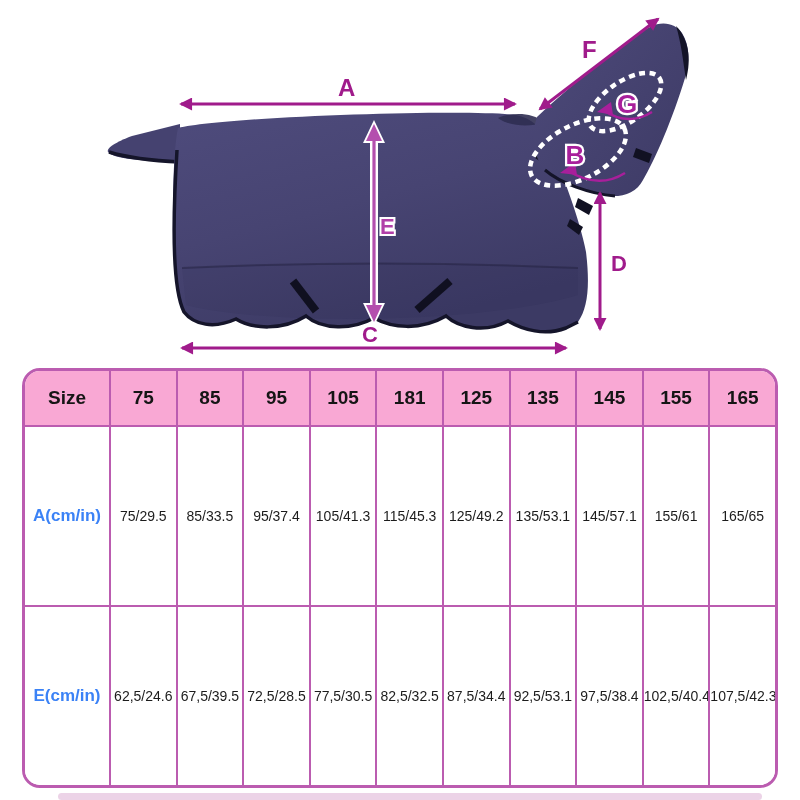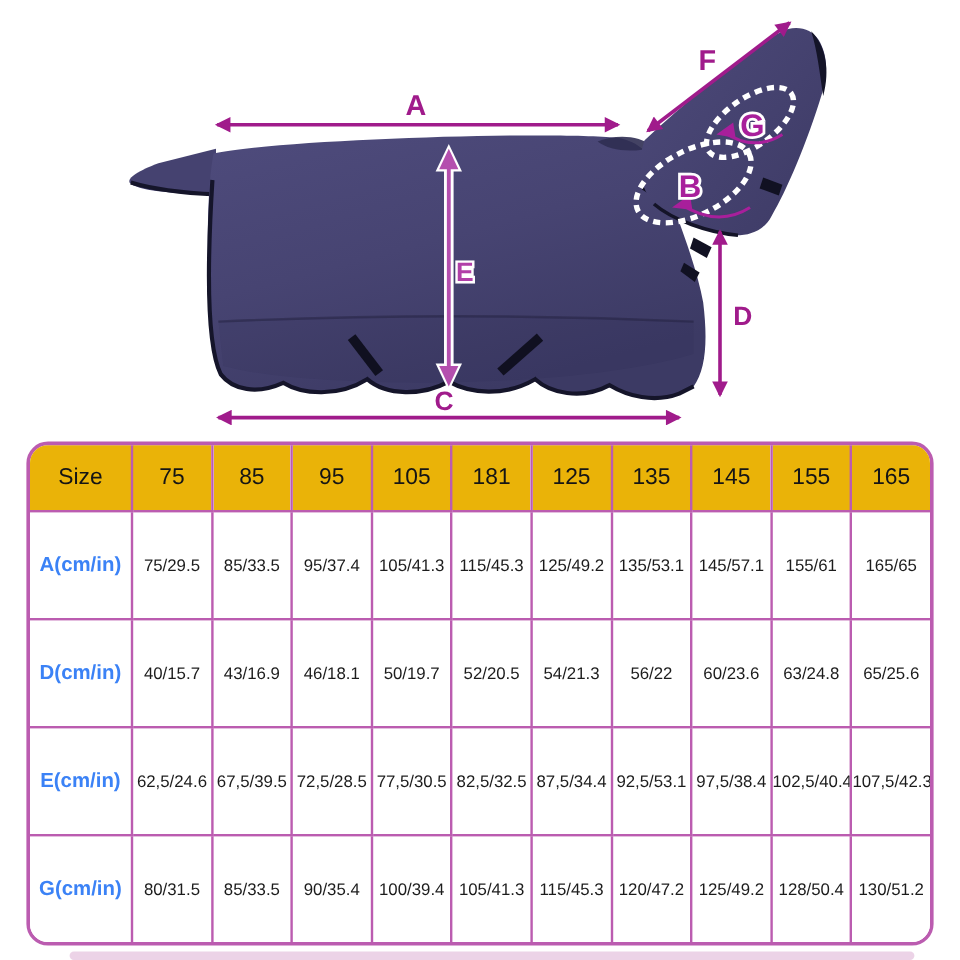--- a/index.html
+++ b/index.html
@@ -20,21 +20,21 @@
     width:calc(100% + 4px);height:calc(100% + 4px);
     border-collapse:collapse;table-layout:fixed;
   }
   .table-card col.c-size{width:86px;}
   .table-card th,.table-card td{
     border:2px solid #bb5cb0;text-align:center;vertical-align:middle;
     padding:0;white-space:nowrap;overflow:hidden;
   }
   .table-card thead tr{height:56px;}
   .table-card thead th{
-    background:#eab308;color:#151515;font-size:19px;font-weight:normal;
+    background:#f9a8d4;color:#151515;font-size:19px;font-weight:bold;
   }
   .table-card tbody tr{height:52px;}
   .table-card tbody th{
     background:#ffffff;color:#3b82f6;font-size:17px;font-weight:bold;
   }
   .table-card tbody td{
     background:#ffffff;color:#1c1c1c;font-size:14px;font-weight:normal;
   }
   .table-card tbody tr:nth-child(5) td{font-size:12.5px;letter-spacing:-0.3px;font-weight:bold;}
 
@@ -188,56 +188,30 @@
             <td>95/37.4</td>
             <td>105/41.3</td>
             <td>115/45.3</td>
             <td>125/49.2</td>
             <td>135/53.1</td>
             <td>145/57.1</td>
             <td>155/61</td>
             <td>165/65</td>
           </tr>
           <tr>
-            <th>D(cm/in)</th>
-            <td>40/15.7</td>
-            <td>43/16.9</td>
-            <td>46/18.1</td>
-            <td>50/19.7</td>
-            <td>52/20.5</td>
-            <td>54/21.3</td>
-            <td>56/22</td>
-            <td>60/23.6</td>
-            <td>63/24.8</td>
-            <td>65/25.6</td>
-          </tr>
-          <tr>
             <th>E(cm/in)</th>
             <td>62,5/24.6</td>
             <td>67,5/39.5</td>
             <td>72,5/28.5</td>
             <td>77,5/30.5</td>
             <td>82,5/32.5</td>
             <td>87,5/34.4</td>
             <td>92,5/53.1</td>
             <td>97,5/38.4</td>
             <td>102,5/40.4</td>
             <td>107,5/42.3</td>
           </tr>
-          <tr>
-            <th>G(cm/in)</th>
-            <td>80/31.5</td>
-            <td>85/33.5</td>
-            <td>90/35.4</td>
-            <td>100/39.4</td>
-            <td>105/41.3</td>
-            <td>115/45.3</td>
-            <td>120/47.2</td>
-            <td>125/49.2</td>
-            <td>128/50.4</td>
-            <td>130/51.2</td>
-          </tr>
         </tbody>
     </table>
   </div>
 
   <div class="bottom-strip"></div>
 </div>
 
 </body></html>

